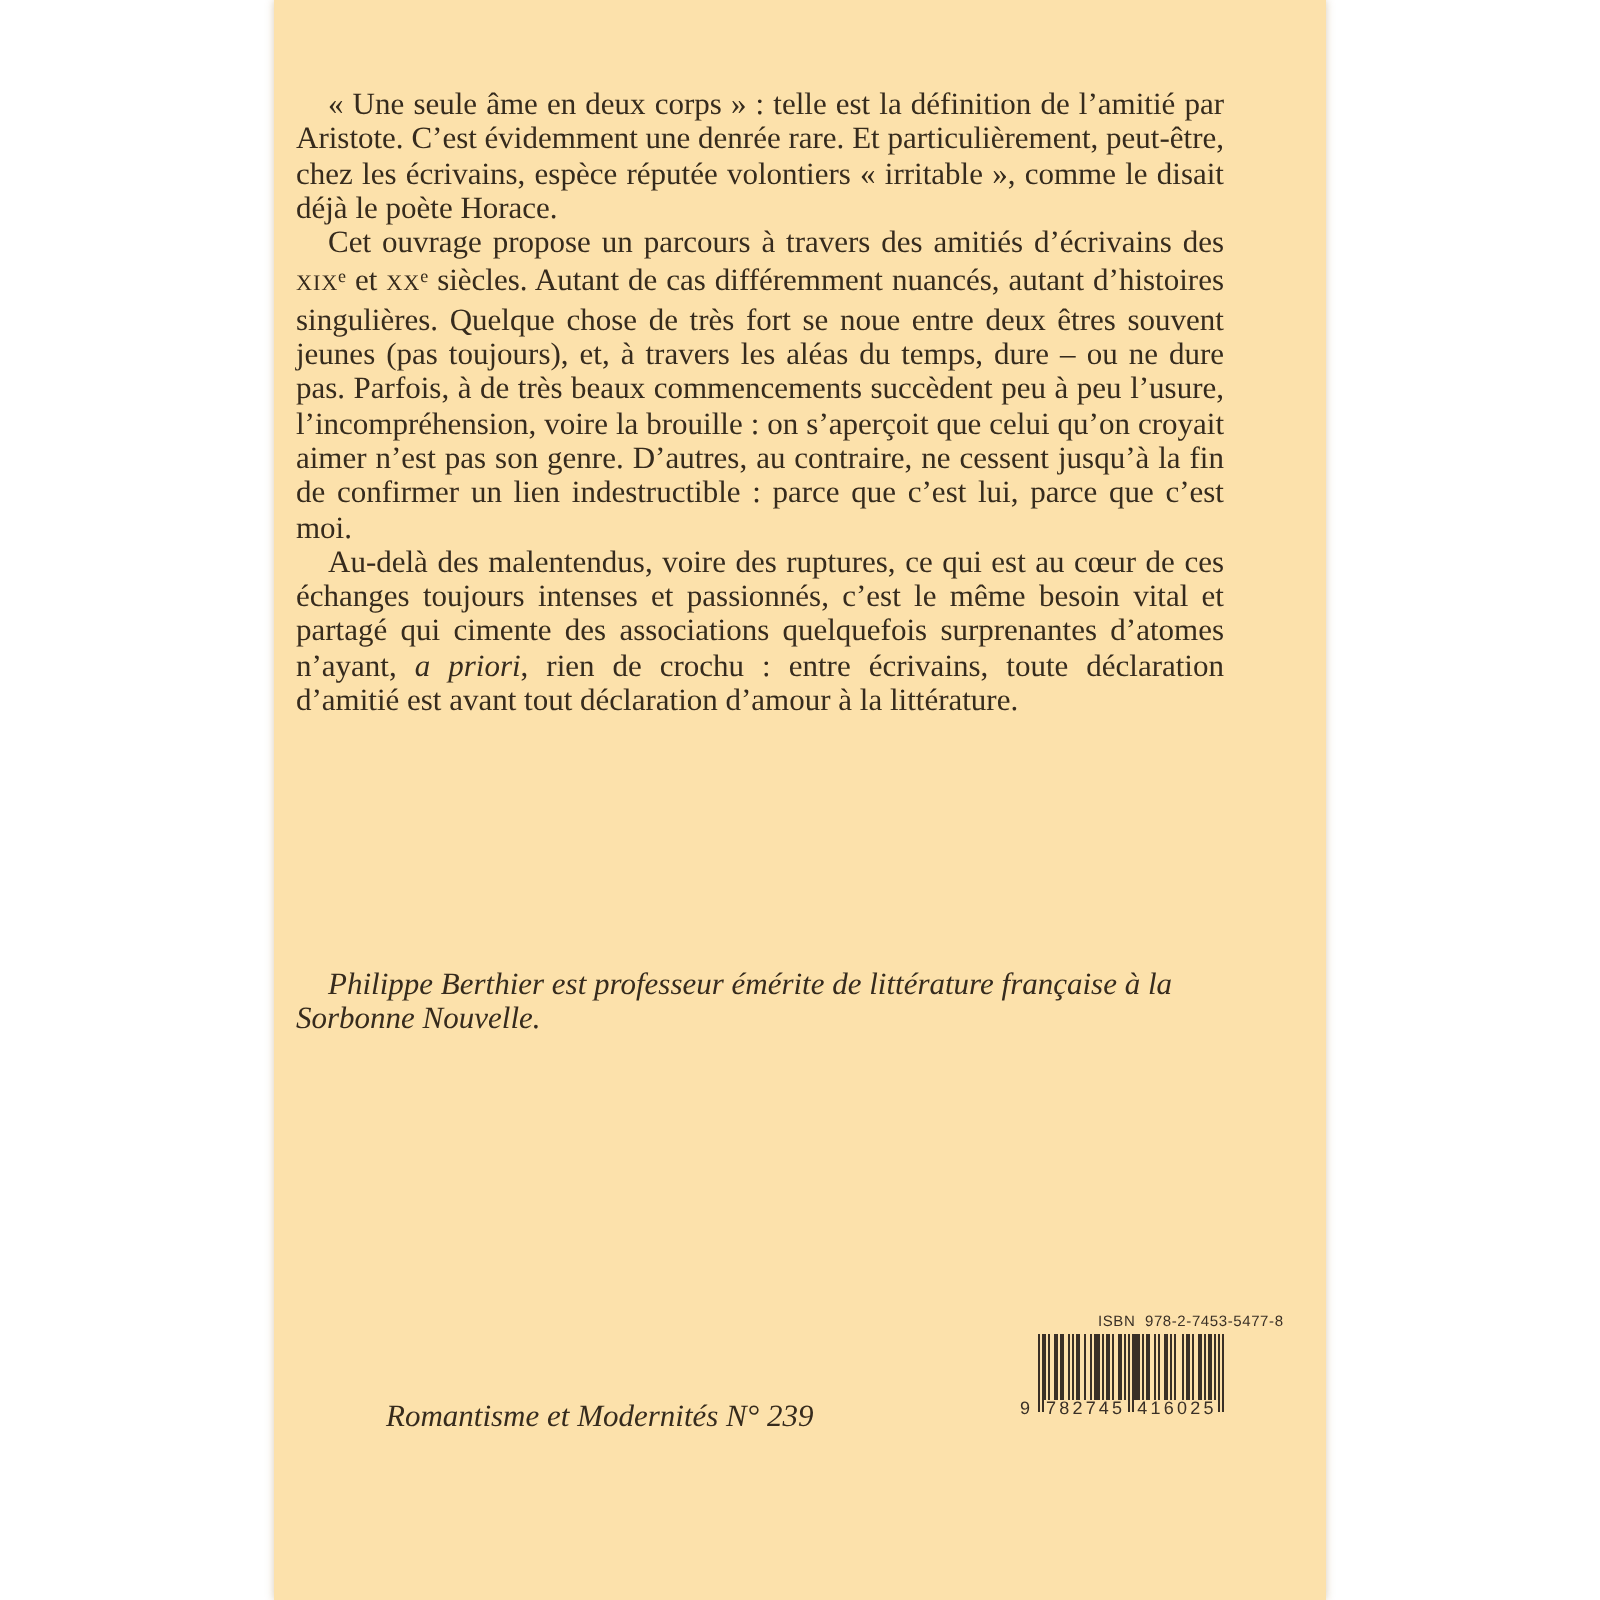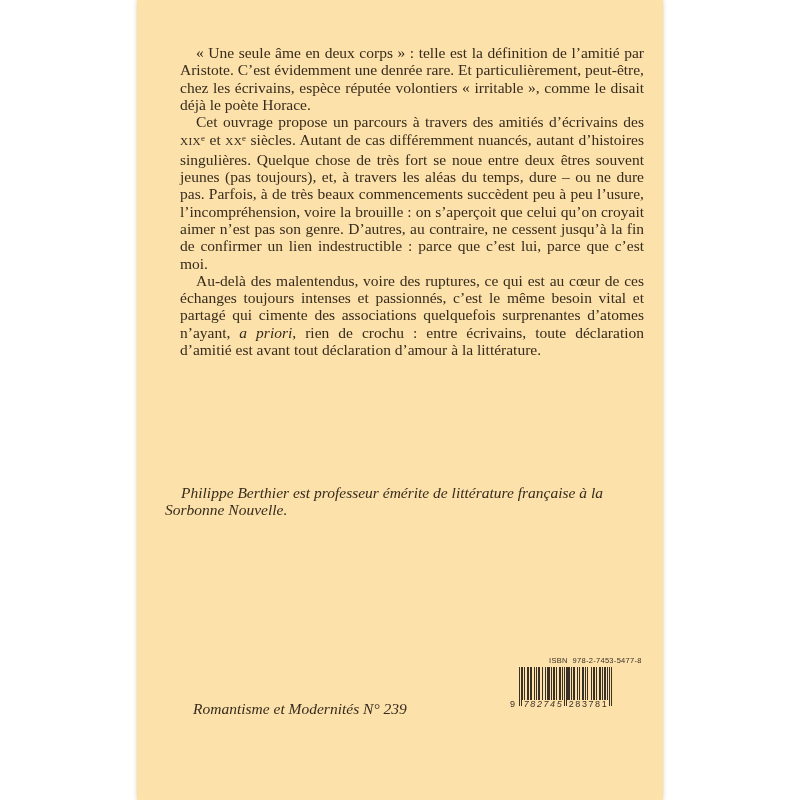--- a/index.html
+++ b/index.html
@@ -18,29 +18,28 @@
     box-shadow: 0 0 4px rgba(170,140,90,0.45);
   }
   .blurb {
     position: absolute;
     left: 11px; top: 44px;
     width: 464px;
     color: #362b1d;
     font-size: 15.5px;
     line-height: 17.3px;
     text-align: justify;
-    margin-left: 32px;
   }
   .para { margin: 0; text-indent: 16px; }
   .run-sc  { font-size: 0.72em; letter-spacing: 0.4px; }
   .run-sup { font-size: 0.58em; vertical-align: 4px; }
   .run-italic { font-style: italic; }
   .author-note {
     position: absolute;
-    left: 28px; top: 484px;
+    left: 11px; top: 484px;
     width: 464px;
     margin: 0;
     color: #362b1d;
     font-size: 15.5px;
     line-height: 17.3px;
     font-style: italic;
     text-indent: 16px;
     text-align: left;
   }
   .series-line {
@@ -89,21 +88,21 @@
     width: 42px;
   }
   .ean-digit, .ean-group {
     position: absolute;
     font-family: "Liberation Sans", sans-serif;
     font-size: 9px;
     color: #3a3026;
     top: 32px;
   }
   .ean-first { left: -9px; }
-  .ean-g1 { left: 4px; width: 41px; text-align: center; letter-spacing: 1.6px; font-style: italic; }
+  .ean-g1 { left: 4px; width: 41px; letter-spacing: 1.6px; }
   .ean-g2 { left: 49px; width: 41px; text-align: center; letter-spacing: 1.6px; }
 </style>
 </head>
 <body>
 
 <div class="cover">
 
   <div class="blurb">
       <p class="para"><span>« Une seule âme en deux corps » : telle est la définition de l’amitié par Aristote. C’est évidemment une denrée rare. Et particulièrement, peut-être, chez les écrivains, espèce réputée volontiers « irritable », comme le disait déjà le poète Horace.</span></p>
       <p class="para"><span>Cet ouvrage propose un parcours à travers des amitiés d’écrivains des </span><span class="run-sc">XIX</span><span class="run-sup">e</span><span> et </span><span class="run-sc">XX</span><span class="run-sup">e</span><span> siècles. Autant de cas différemment nuancés, autant d’histoires singulières. Quelque chose de très fort se noue entre deux êtres souvent jeunes (pas toujours), et, à travers les aléas du temps, dure – ou ne dure pas. Parfois, à de très beaux commencements succèdent peu à peu l’usure, l’incompréhension, voire la brouille : on s’aperçoit que celui qu’on croyait aimer n’est pas son genre. D’autres, au contraire, ne cessent jusqu’à la fin de confirmer un lien indestructible : parce que c’est lui, parce que c’est moi.</span></p>
@@ -181,17 +180,17 @@
             <div style="flex: 0 0 1px; width: 1px; height: 100%; background: transparent;"></div>
             <div style="flex: 0 0 2px; width: 2px; height: 100%; background: rgb(58, 48, 38);"></div>
             <div style="flex: 0 0 1px; width: 1px; height: 100%; background: transparent;"></div>
             <div style="flex: 0 0 1px; width: 1px; height: 100%; background: rgb(58, 48, 38);"></div>
             <div style="flex: 0 0 1px; width: 1px; height: 100%; background: transparent;"></div>
           </div>
         <div class="guard"></div>
       </div>
       <div class="ean-digit ean-first">9</div>
       <div class="ean-group ean-g1">782745</div>
-      <div class="ean-group ean-g2">283781</div>
+      <div class="ean-group ean-g2">416025</div>
     </div>
   </div>
 
 </div>
 
 </body></html>

